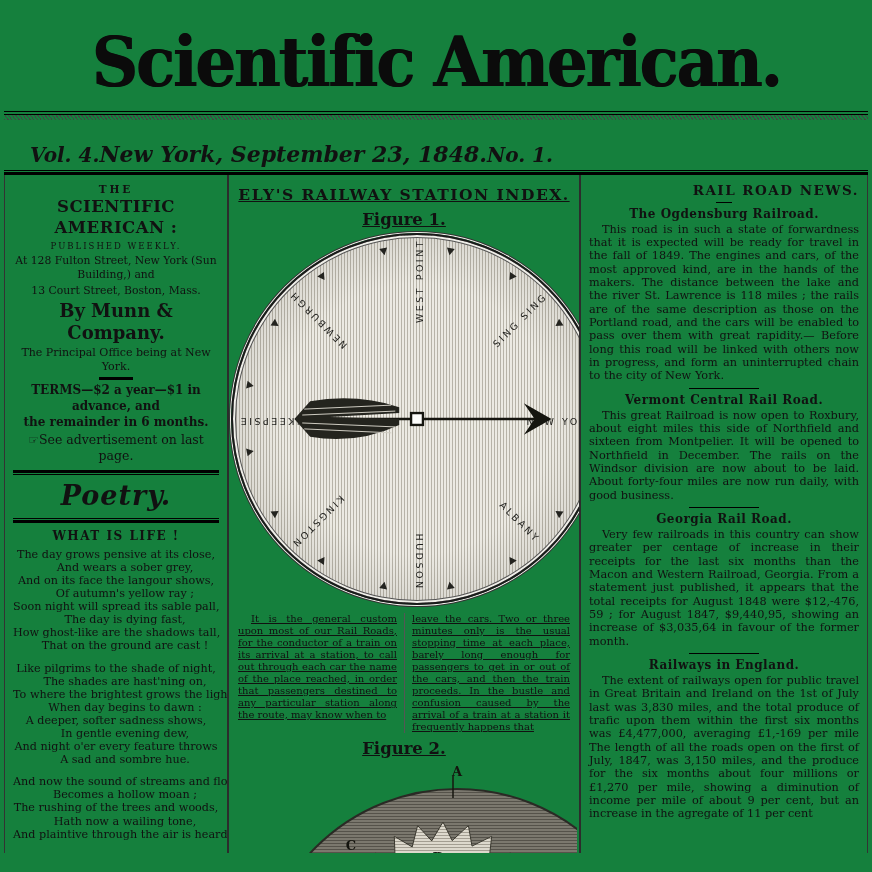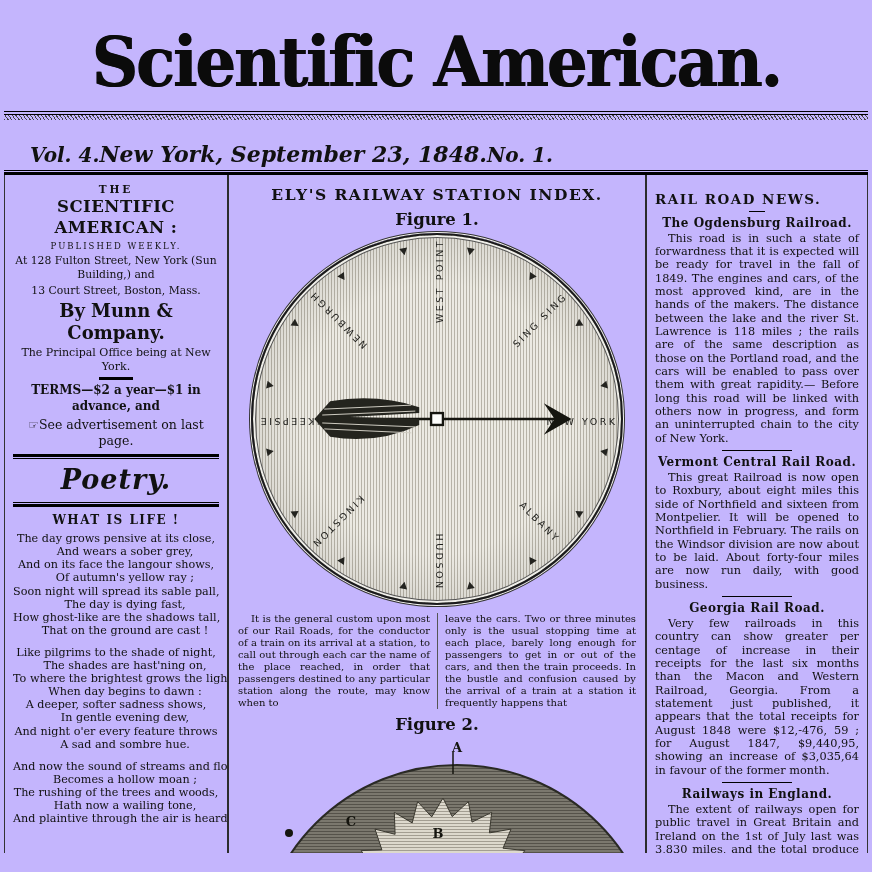--- a/index.html
+++ b/index.html
@@ -1,20 +1,20 @@
 <!DOCTYPE html>
 <html><head>
 <meta charset="utf-8">
 <style>
   * { margin:0; padding:0; box-sizing:border-box; }
   html,body { background:#e8e8e6; }
   body { font-family:"DejaVu Serif", serif; color:#111; }
   #page {
     position:relative; width:872px; height:872px; margin:0 auto;
-    background:#c4b5fd; overflow:hidden;
+    background:#15803d; overflow:hidden;
   }
 
   
   .masthead { text-align:center; padding-top:16px; }
   .mast-title {
     font-family:"DejaVu Serif", serif; font-weight:bold;
     font-size:64px; letter-spacing:-2px; line-height:1.45;
     transform:scaleY(1.08); color:#0b0b0b;
     text-shadow:1px 0 0 #0b0b0b;
   }
@@ -36,21 +36,21 @@
   .vol-row .center-date { font-size:22px; }
   .rule-heavy { height:5px; margin:0 4px; border-top:1px solid #000; border-bottom:3px solid #000; }
 
   
   .cols {
     display:flex; height:678px; overflow:hidden; margin:0 4px;
     border-left:1px solid #333; border-right:1px solid #333;
   }
   .col-divider { width:2px; background:#2c2c2c; flex:none; }
   .col-left  { width:222px; flex:none; padding:6px 8px; overflow:hidden; }
-  .col-mid   { width:416px; flex:none; padding:6px 2px; overflow:hidden; }
+  .col-mid   { width:350px; flex:none; padding:6px 2px; overflow:hidden;text-decoration:underline; }
   .col-right { flex:1; padding:5px 8px; overflow:hidden; }
 
   
   .pub-box { text-align:center; line-height:1.25; }
   .pub-the { font-size:10.5px; font-weight:bold; letter-spacing:3px; margin-top:2px; }
   .pub-name { font-size:16.5px; font-weight:bold; letter-spacing:.5px; margin-top:1px; }
   .pub-circ { font-size:12px; font-weight:bold; letter-spacing:1px; margin-top:2px; }
   .pub-weekly { font-size:8.5px; letter-spacing:2px; margin-top:3px; }
   .pub-addr { font-size:10.8px; margin-top:2px; line-height:1.3; }
   .pub-company { font-size:18px; font-weight:bold; margin-top:2px; }
@@ -104,21 +104,21 @@
 
   .subcols { display:flex; margin-top:2px; }
   .subcol { width:50%; padding:0 7px; }
   .subcol + .subcol { border-left:1px solid #555; }
   .body-text { font-size:10px; line-height:1.2; text-align:justify; }
   .body-text.indent { text-indent:13px; }
 
   .fig2-wrap { height:152px; overflow:hidden; margin-top:2px; }
 
   
-  .rr-title { text-align:left; font-weight:bold; font-size:13.5px; letter-spacing:1.5px; margin-top:11px; }
+  .rr-title { text-align:right; font-weight:bold; font-size:13.5px; letter-spacing:1.5px; margin-top:2px; }
   .rule-dash { width:16px; border-top:1px solid #000; margin:4px auto; }
   .sep-line { width:70px; border-top:1px solid #000; margin:5px auto 4px; }
   .art-head { text-align:center; font-weight:bold; font-size:12px; letter-spacing:.5px; margin-bottom:2px; }
   .art-body { font-size:11.3px; line-height:1.18; text-align:justify; text-indent:13px; margin-bottom:2px; }
 </style>
 </head>
 <body>
 
 <div id="page">
 
@@ -140,20 +140,21 @@
       <div class="pub-box">
         <div class="pub-the">THE</div>
         <div class="pub-name">SCIENTIFIC AMERICAN :</div>
         <div class="pub-weekly">PUBLISHED WEEKLY.</div>
         <div class="pub-addr">At 128 Fulton Street, New York (Sun Building,) and</div>
         <div class="pub-addr">13 Court Street, Boston, Mass.</div>
         <div class="pub-company">By Munn &amp; Company.</div>
         <div class="pub-office">The Principal Office being at New York.</div>
         <div class="rule-short"></div>
         <div class="pub-terms">TERMS—$2 a year—$1 in advance, and</div>
+        <div class="pub-terms">the remainder in 6 months.</div>
         <div class="pub-ad"><span class="hand">☞</span><span>See advertisement on last page.</span></div>
       </div>
 
       <div class="rule-thickthin"></div>
       <div class="poetry-head">Poetry.</div>
       <div class="rule-thinthick"></div>
 
       <div class="poem-title">WHAT IS LIFE !</div>
 
       <div class="stanza">
@@ -271,21 +272,21 @@
       <div class="rule-dash"></div>
 
       <div>
         <div class="art-head">The Ogdensburg Railroad.</div>
         <div class="art-body">This road is in such a state of forwardness that it is expected will be ready for travel in the fall of 1849.  The engines and cars, of the most approved kind, are in the hands of the makers.  The distance between the lake and the river St. Lawrence is 118 miles ; the rails are of the same description as those on the Portland road, and the cars will be enabled to pass over them with great rapidity.— Before long this road will be linked with others now in progress, and form an uninterrupted chain to the city of New York.</div>
       </div>
 
       <div class="sep-line"></div>
       <div>
         <div class="art-head">Vermont Central Rail Road.</div>
-        <div class="art-body">This great Railroad is now open to Roxbury, about eight miles this side of Northfield and sixteen from Montpelier.  It will be opened to Northfield in February.  The rails on the Windsor division are now about to be laid. About forty-four miles are now run daily, with good business.</div>
+        <div class="art-body">This great Railroad is now open to Roxbury, about eight miles this side of Northfield and sixteen from Montpelier.  It will be opened to Northfield in December.  The rails on the Windsor division are now about to be laid. About forty-four miles are now run daily, with good business.</div>
       </div>
 
       <div class="sep-line"></div>
       <div>
         <div class="art-head">Georgia Rail Road.</div>
         <div class="art-body">Very few railroads in this country can show greater per centage of increase in their receipts for the last six months than the Macon and Western Railroad, Georgia.  From a statement just published, it appears that the total receipts for August 1848 were $12,-476, 59 ; for August 1847, $9,440,95, showing an increase of $3,035,64 in favour of the former month.</div>
       </div>
 
       <div class="sep-line"></div>
       <div>

